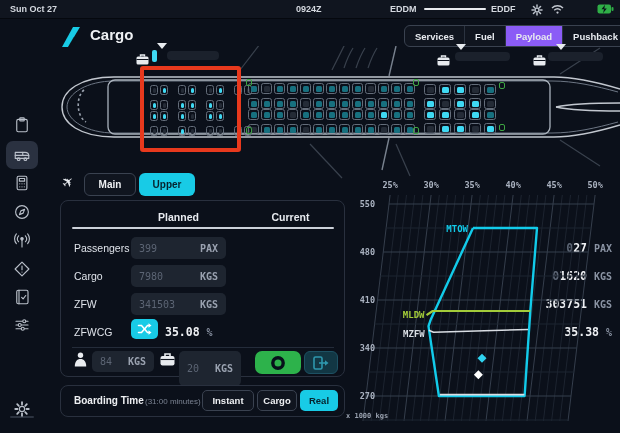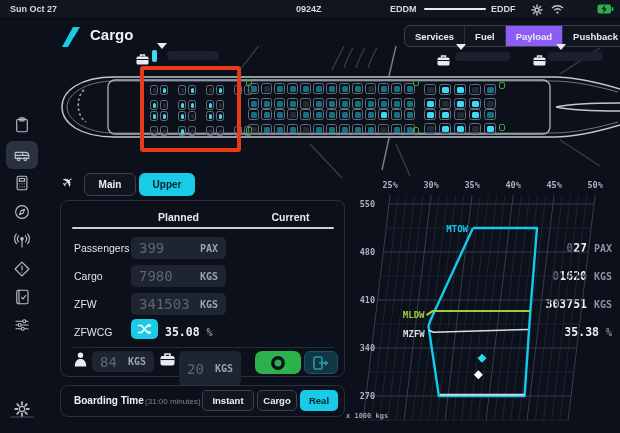--- a/index.html
+++ b/index.html
@@ -43,21 +43,21 @@
   #tab-upper{left:139px;top:173px;width:56px;background:#18cbe6;color:#06242e;}
   #plane-glyph{left:62px;top:174px;font-size:14px;transform:rotate(-40deg);color:#e8ebef;}
 
   
   .panel{border:1px solid #29303e;border-radius:8px;box-sizing:border-box;}
   #paypanel{left:60px;top:200px;width:285px;height:177px;}
   .colhead{font-size:10.5px;font-weight:bold;color:#e8ebf0;top:211px;text-align:center;}
   #head-rule{left:72px;top:227px;width:262px;height:2px;background:#ccd1d9;border-radius:1px;}
   .rowlab{left:74px;font-size:10.5px;color:#dfe3ea;}
   .pill{left:131px;width:95px;height:22px;background:#1e2530;border-radius:5px;display:flex;align-items:center;justify-content:space-between;padding:0 8px;box-sizing:border-box;}
-  .pill .v{font-size:14px;color:#5c6574;}
+  .pill .v{font-size:10px;color:#5c6574;}
   .pill .u{font-size:10px;font-weight:bold;color:#9aa2b0;}
   .curr{right:8px;width:110px;text-align:right;font-size:11.5px;font-weight:bold;}
   .curr .dim{color:#5c6574;}
   .curr .u{color:#8a93a3;font-size:10px;}
   .plainval{font-size:11.5px;font-weight:bold;}
   .plainval .u{color:#8a93a3;font-size:10px;}
   #shufbtn{left:131px;top:319px;width:27px;height:20px;background:#18cbe6;border-radius:5px;display:flex;align-items:center;justify-content:center;}
   #foot-div{left:72px;top:347px;width:262px;height:1px;background:#242c3a;}
   #btn-board{left:255px;top:351px;width:46px;height:23px;background:#2db24b;border-radius:7px;display:flex;align-items:center;justify-content:center;}
   #btn-deboard{left:304px;top:351px;width:34px;height:23px;background:#123744;border:1px solid #1d5163;border-radius:6px;box-sizing:border-box;display:flex;align-items:center;justify-content:center;}

